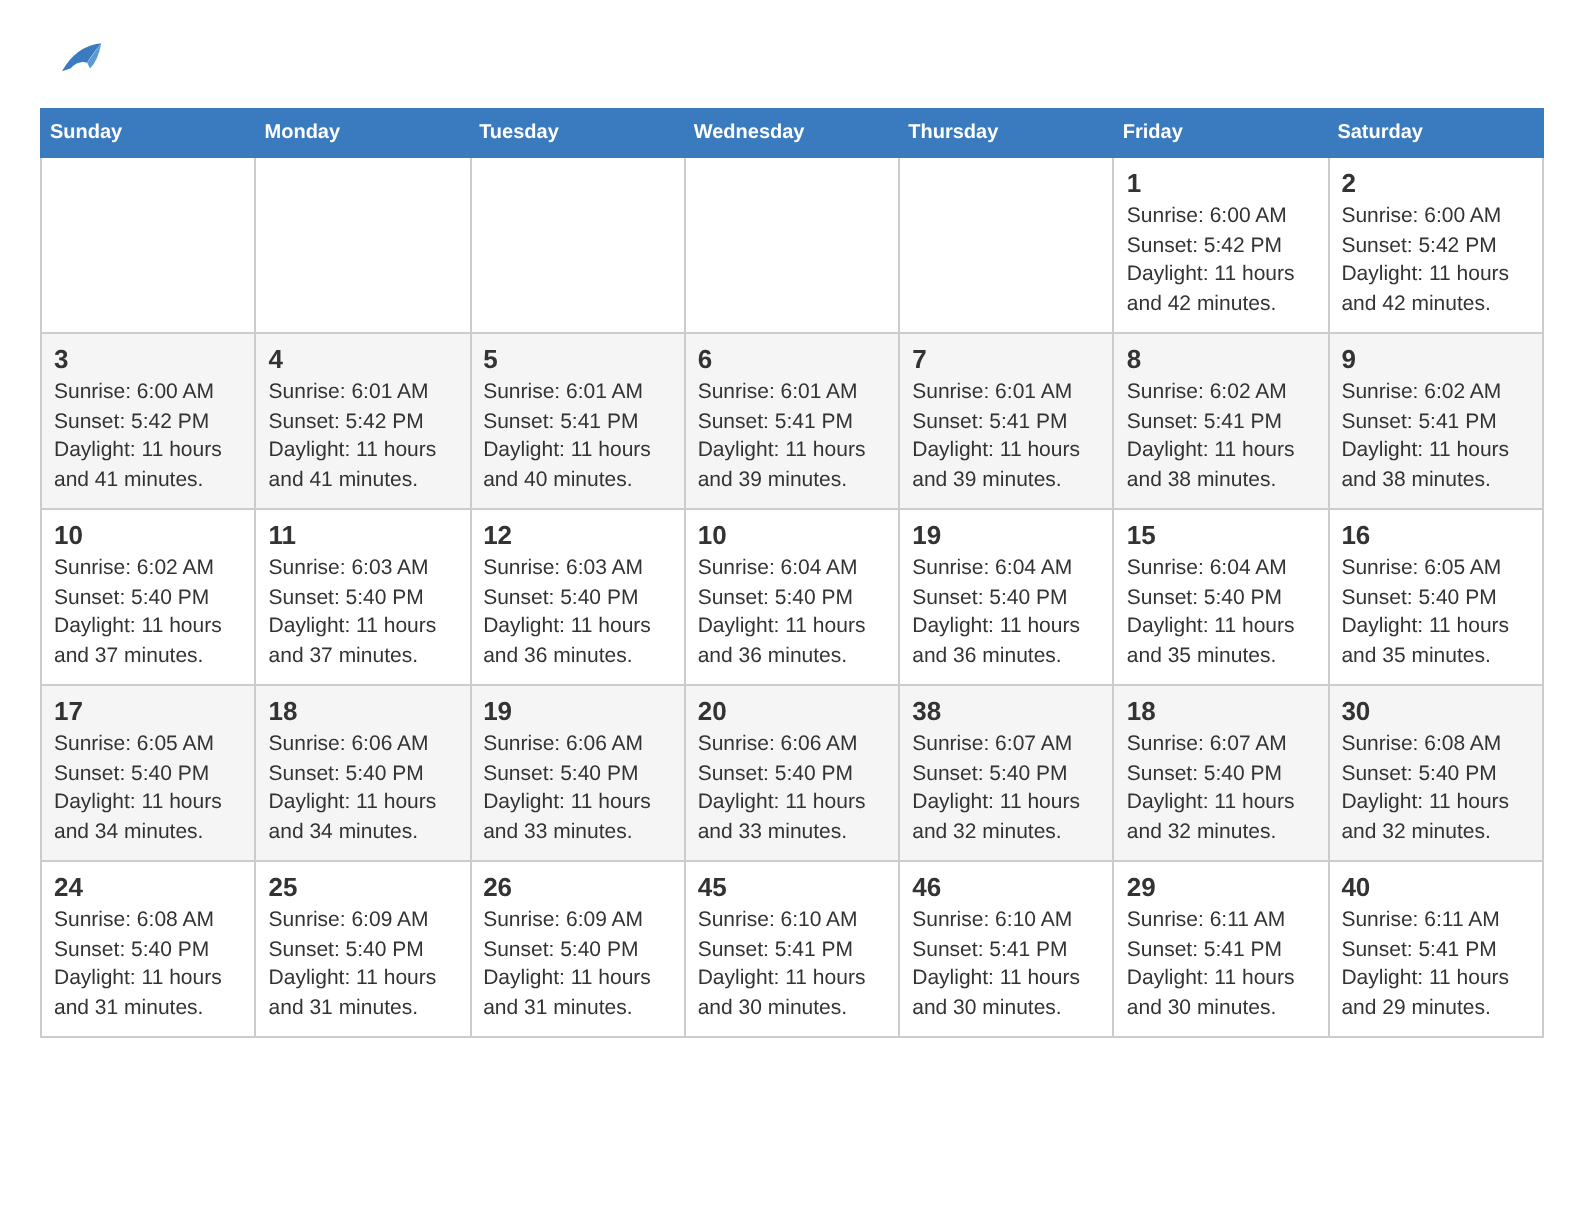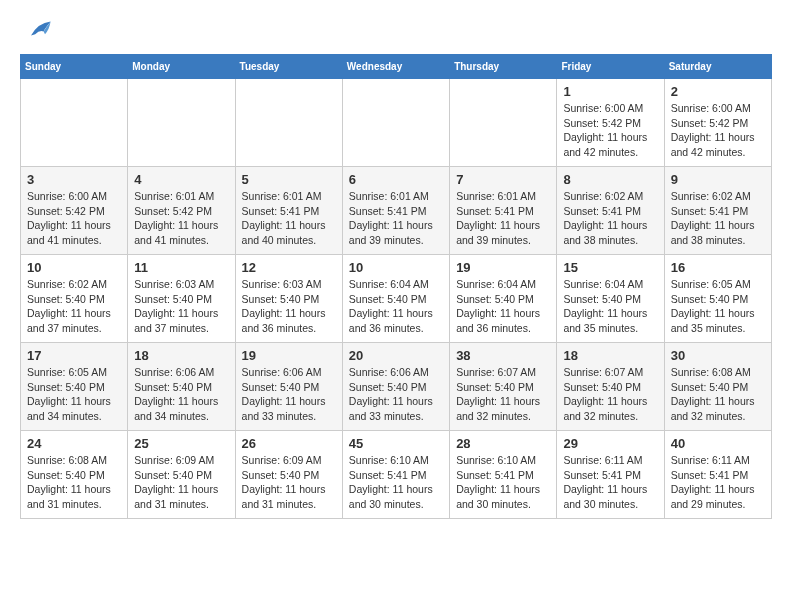--- a/index.html
+++ b/index.html
@@ -175,21 +175,21 @@
           </td>
           <td>
             <span class="day-num">26</span>
             <div class="day-info">Sunrise: 6:09 AM<br>Sunset: 5:40 PM<br>Daylight: 11 hours and 31 minutes.</div>
           </td>
           <td>
             <span class="day-num">45</span>
             <div class="day-info">Sunrise: 6:10 AM<br>Sunset: 5:41 PM<br>Daylight: 11 hours and 30 minutes.</div>
           </td>
           <td>
-            <span class="day-num">28</span>
+            <span class="day-num">46</span>
             <div class="day-info">Sunrise: 6:10 AM<br>Sunset: 5:41 PM<br>Daylight: 11 hours and 30 minutes.</div>
           </td>
           <td>
             <span class="day-num">29</span>
             <div class="day-info">Sunrise: 6:11 AM<br>Sunset: 5:41 PM<br>Daylight: 11 hours and 30 minutes.</div>
           </td>
           <td>
             <span class="day-num">40</span>
             <div class="day-info">Sunrise: 6:11 AM<br>Sunset: 5:41 PM<br>Daylight: 11 hours and 29 minutes.</div>
           </td>

